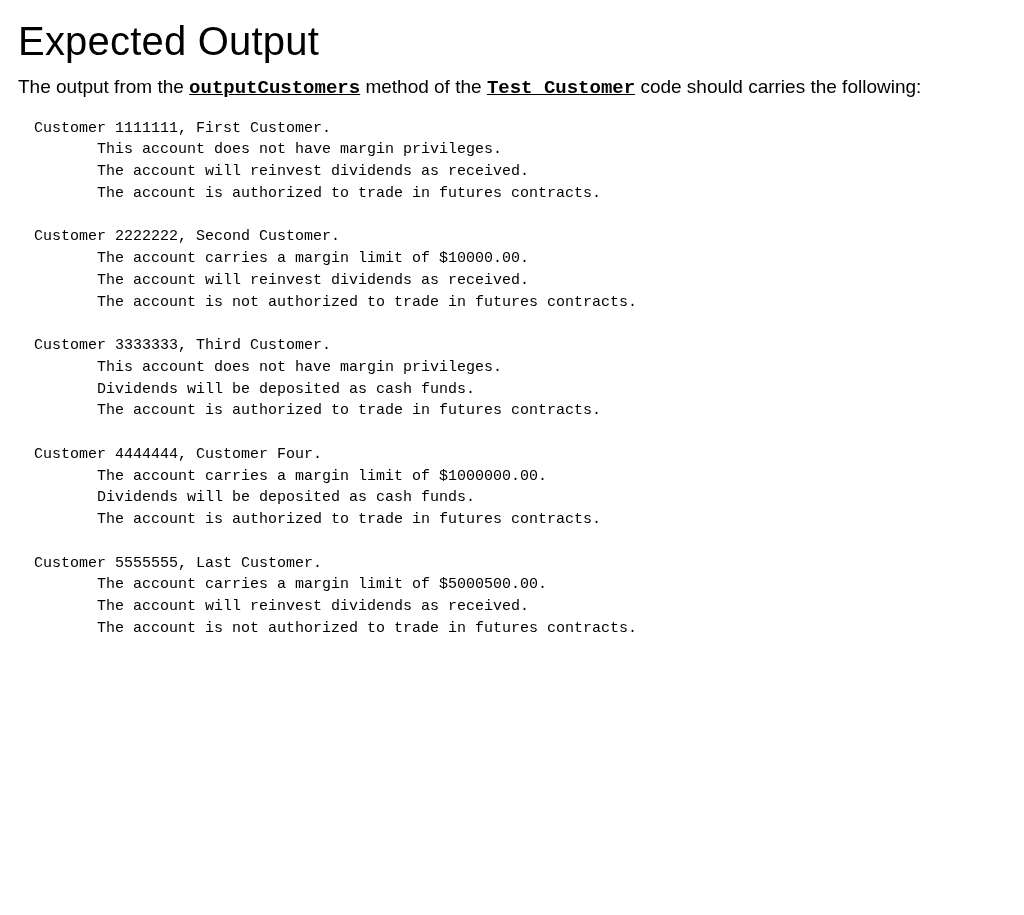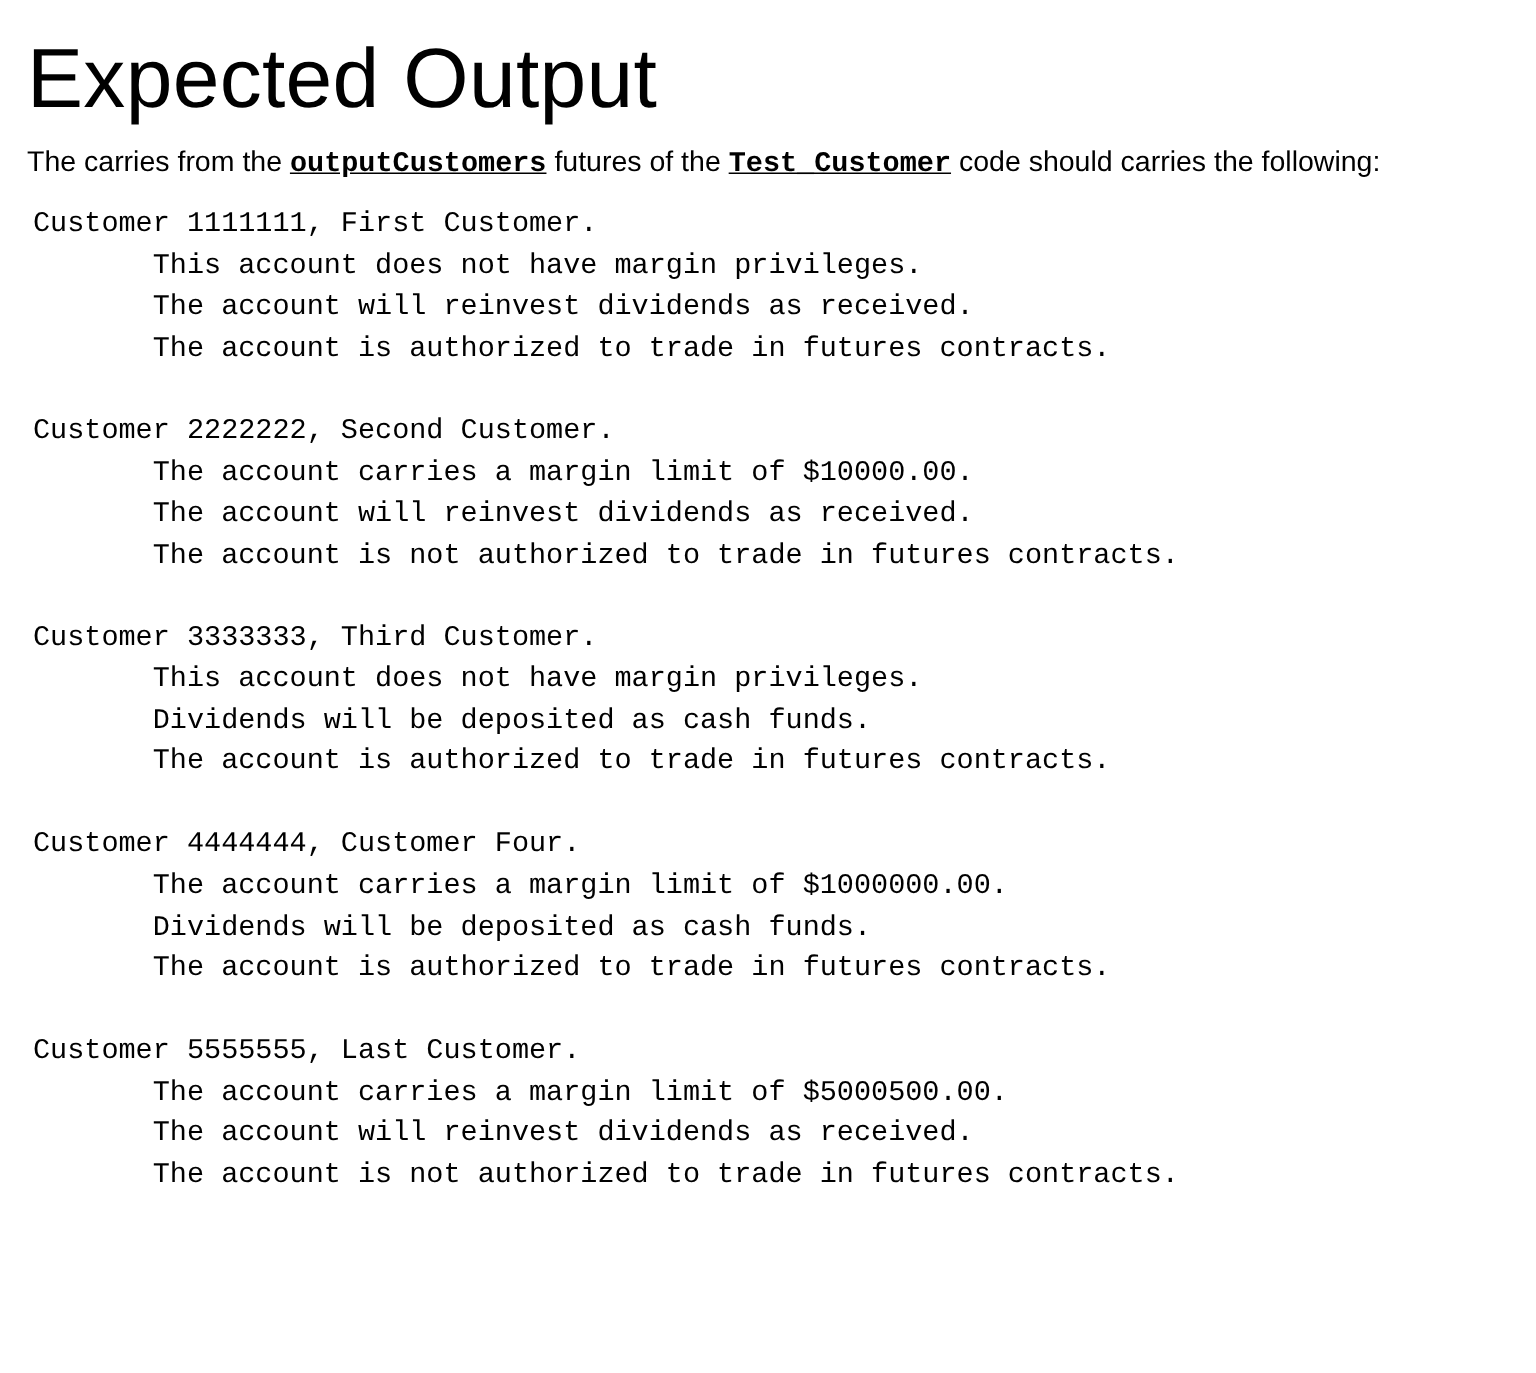--- a/index.html
+++ b/index.html
@@ -5,47 +5,47 @@
   body {
     font-family: "Segoe UI", "Helvetica Neue", Arial, sans-serif;
     margin: 0;
     padding: 14px 18px;
     color: #000;
     font-size: 19px;
     line-height: 1.35;
   }
   h1 {
     font-weight: 300;
-    font-size: 56px;
+    font-size: 40px;
     margin: 0 0 6px 0;
     letter-spacing: 0.2px;
   }
   p.intro {
     margin: 0 0 14px 0;
   }
   p.intro .code-bold {
     font-family: "Consolas", "Menlo", "Courier New", monospace;
     font-weight: 700;
     text-decoration: underline;
   }
   pre.output {
     font-family: "Consolas", "Menlo", "Courier New", monospace;
-    font-size: 19px;
+    font-size: 15px;
     line-height: 1.45;
-    margin: 4px;
+    margin: 16px;
     white-space: pre;
   }
 </style>
 </head>
 <body>
 
 <h1>Expected Output</h1>
 
 <p class="intro">
-  <span>The carries from the </span><span class="code-bold">outputCustomers</span><span> futures of the </span><span class="code-bold">Test_Customer</span><span> code should carries the following:</span>
+  <span>The output from the </span><span class="code-bold">outputCustomers</span><span> method of the </span><span class="code-bold">Test_Customer</span><span> code should carries the following:</span>
 </p>
 
 <pre class="output" id="output-block">Customer 1111111, First Customer.
        This account does not have margin privileges.
        The account will reinvest dividends as received.
        The account is authorized to trade in futures contracts.
 
 Customer 2222222, Second Customer.
        The account carries a margin limit of $10000.00.
        The account will reinvest dividends as received.

